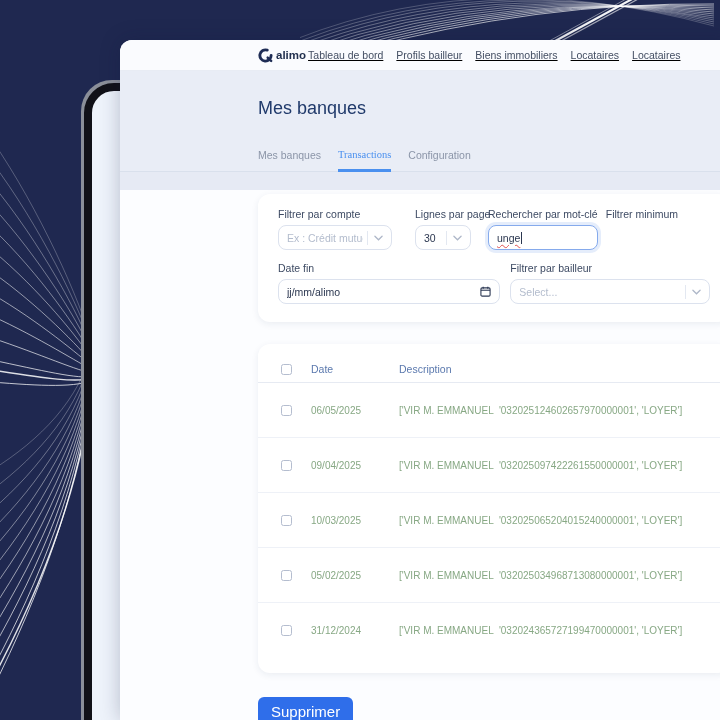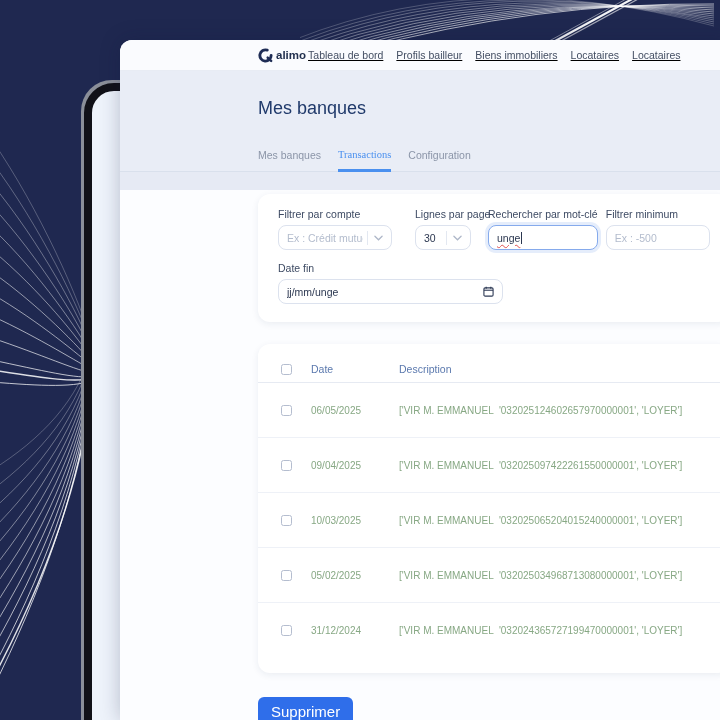--- a/index.html
+++ b/index.html
@@ -200,38 +200,47 @@
         </div>
         <div class="field w3">
           <label>Rechercher par mot-clé</label>
           <div class="ctrl focused" role="textbox">
             <span class="misspelled">unge</span>
               <span class="caret"></span>
           </div>
         </div>
         <div class="field w4">
           <label>Filtrer minimum</label>
-          <input class="ctrl" type="text" placeholder="Ex : -500" style="">
         </div>
       </div>
       <div class="frow">
         <div class="field w5">
           <label>Date fin</label>
           <div class="ctrl">
-            <span class="grow">jj/mm/unge</span>
+            <span class="grow">jj/mm/alimo</span>
             <svg width="11" height="11" viewBox="0 0 12 12">
               <g stroke="#2e3a55" stroke-width="1.2" fill="none">
                 <rect x="1" y="2" width="10" height="9" rx="1.3"></rect>
                 <line x1="3.5" y1="0.8" x2="3.5" y2="3"></line>
                 <line x1="8.5" y1="0.8" x2="8.5" y2="3"></line>
                 <line x1="1" y1="4.6" x2="11" y2="4.6"></line>
               </g>
             </svg>
           </div>
         </div>
+        <div class="field w6">
+          <label>Filtrer par bailleur</label>
+          <div class="ctrl">
+            <span class="ph grow">Select...</span>
+            <span class="divider"></span>
+            <svg width="9" height="6" viewBox="0 0 10 6">
+                <path d="M1 1l4 4 4-4" fill="none" stroke="#aeb7c8" stroke-width="1.4" stroke-linecap="round"></path>
+              </svg>
+          </div>
+        </div>
       </div>
     </div>
 
     
     <div class="card table-card">
       <div class="t-row t-head">
         <input type="checkbox" style="">
         <span>Date</span>
         <span>Description</span>
       </div>

